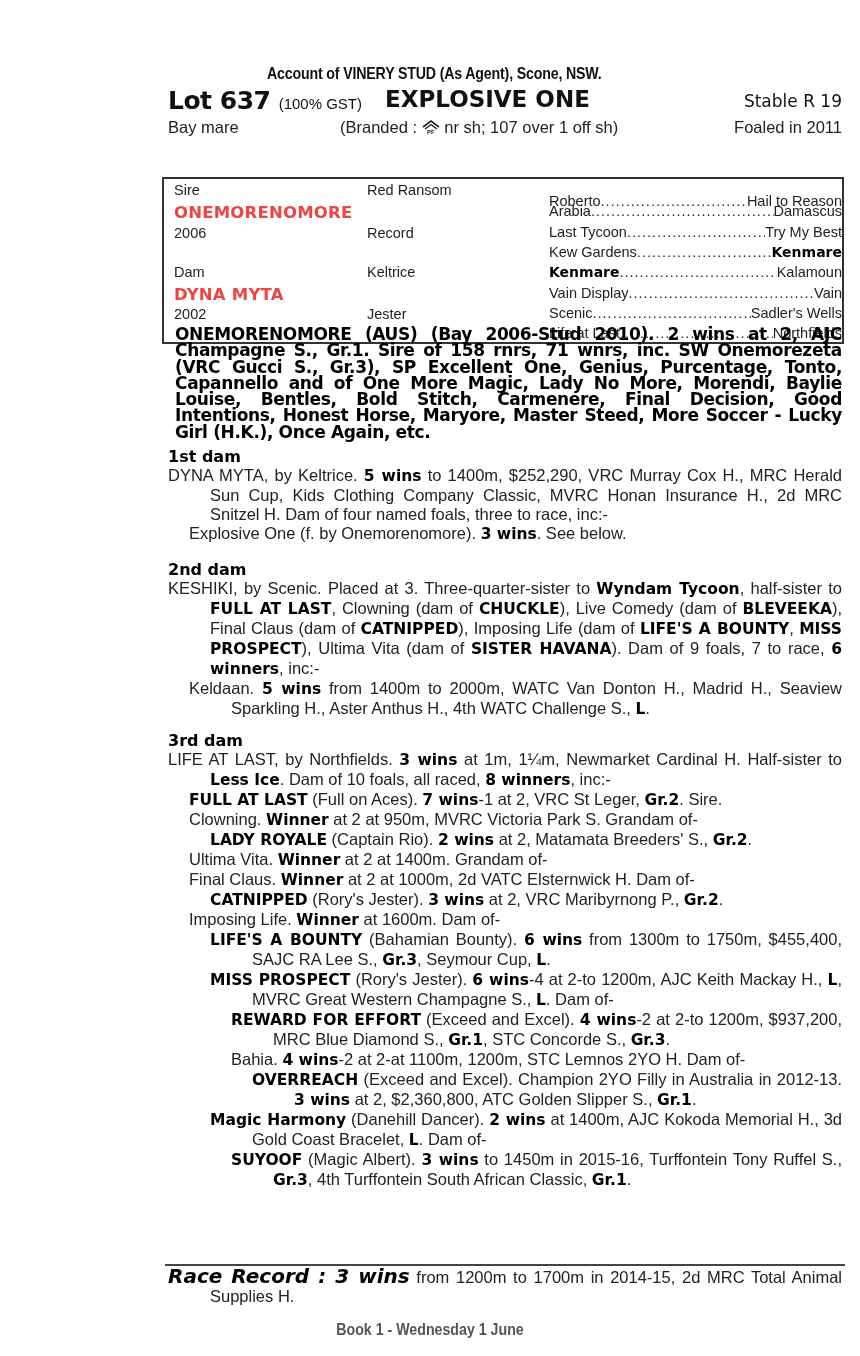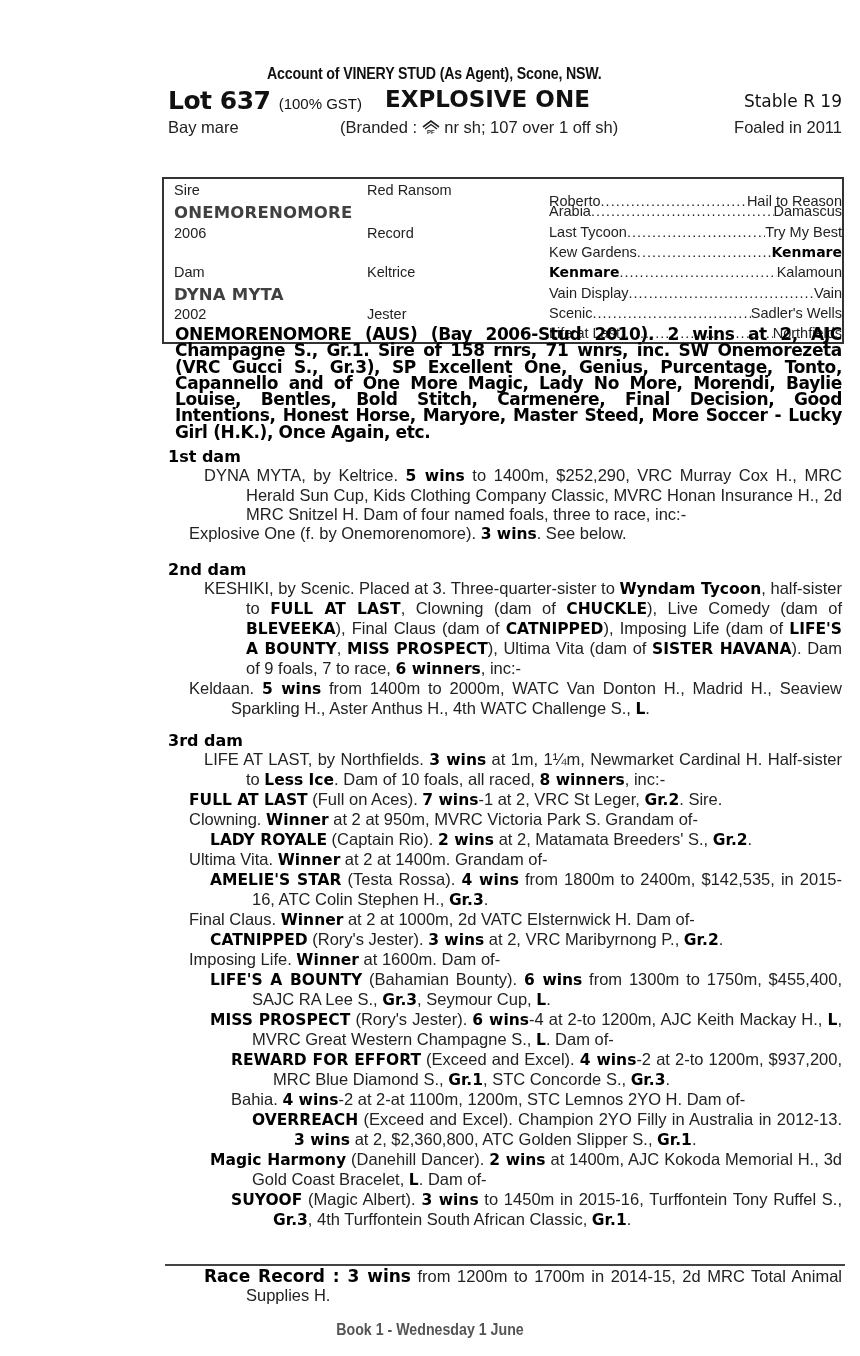--- a/index.html
+++ b/index.html
@@ -10,34 +10,34 @@
   .lotline .gst{font-family:"Liberation Sans",sans-serif;font-weight:normal;font-size:15px;letter-spacing:0;}
   .lotline .name{position:absolute;left:217px;top:0;font-weight:900;font-size:23px;font-family:"DejaVu Sans",sans-serif;letter-spacing:0px;}
   .lotline .stable{position:absolute;right:0;top:5px;font-weight:400;font-size:17px;font-family:"DejaVu Sans",sans-serif;}
   .subline{position:absolute;top:118px;left:168px;width:674px;height:20px;font-size:16.5px;color:#222;}
   .subline .sex{position:absolute;left:0;top:0;}
   .subline .brand{position:absolute;left:172px;top:0;}
   .subline .foaled{position:absolute;right:0;top:0;}
   .brandicon{display:inline-block;width:18px;height:14px;vertical-align:-1px;}
   .pedbox{position:absolute;top:149px;left:162px;width:682px;height:167px;border:2px solid #333;box-sizing:border-box;margin-top:28px;}
   .pedbox .cell{position:absolute;font-size:14.5px;color:#222;white-space:nowrap;}
-  .pedbox .big{font-weight:900;font-size:16.5px;font-family:"DejaVu Sans",sans-serif;color:#404040;letter-spacing:0.2px;}
+  .pedbox .big{font-weight:900;font-size:16.5px;font-family:"DejaVu Sans",sans-serif;color:#ef4444;letter-spacing:0.2px;}
   .pedrow{position:absolute;left:385px;width:293px;display:flex;font-size:14.5px;color:#222;white-space:nowrap;}
   .pedrow .l{flex:0 0 auto;}
   .pedrow .dots{flex:1 1 auto;overflow:hidden;letter-spacing:1px;}
   .pedrow .dots::before{content:"................................................................................................";}
   .pedrow .r{flex:0 0 auto;}
   .b{font-weight:900;font-family:"DejaVu Sans",sans-serif;color:#000;}
   .pedrow .b{font-size:14px;}
   .sirepara{position:absolute;top:326px;left:175px;width:667px;font-weight:900;font-family:"DejaVu Sans",sans-serif;font-size:17px;line-height:16.3px;text-align:justify;letter-spacing:-0.35px;color:#000;}
   .sect{position:absolute;left:168px;width:674px;}
   .sect h2{margin:0;font-weight:700;font-family:"DejaVu Sans",sans-serif;font-size:16px;line-height:19px;color:#000;}
   .para{font-size:16.5px;line-height:19px;color:#222;text-align:justify;}
   .para .b{font-size:15.5px;}
-  .ind0{padding-left:42px;text-indent:-42px;margin-left:36px;}
+  .ind0{padding-left:42px;text-indent:-42px;}
   .ind1{padding-left:63px;text-indent:-42px;}
   .ind2{padding-left:84px;text-indent:-42px;}
   .ind3{padding-left:105px;text-indent:-42px;}
   .ind4{padding-left:126px;text-indent:-42px;}
   .hr{position:absolute;top:1264px;left:165px;width:680px;height:2px;background:#444;}
   .race{position:absolute;top:1267px;left:168px;width:674px;}
   .footer{position:absolute;top:1320px;left:0;width:1000px;text-align:center;font-weight:bold;font-size:16.5px;color:#555;transform:scaleX(0.86);transform-origin:left top;}
 </style>
 </head>
 <body>
@@ -131,32 +131,31 @@
   <div class="para ind1"><span>Keldaan. </span><span class="b">5 wins</span><span> from 1400m to 2000m, WATC Van Donton H., Madrid H., Seaview Sparkling H., Aster Anthus H., 4th WATC Challenge S., </span><span class="b">L</span><span>.</span></div>
 </div>
 
 <div class="sect" style="top:731px;">
   <h2>3rd dam</h2>
   <div class="para ind0"><span>LIFE AT LAST, by Northfields. </span><span class="b">3 wins</span><span> at 1m, 1¼m, Newmarket Cardinal H. Half-sister to </span><span class="b">Less Ice</span><span>. Dam of 10 foals, all raced, </span><span class="b">8 winners</span><span>, inc:-</span></div>
   <div class="para ind1"><span class="b">FULL AT LAST</span><span> (Full on Aces). </span><span class="b">7 wins</span><span>-1 at 2, VRC St Leger, </span><span class="b">Gr.2</span><span>. Sire.</span></div>
   <div class="para ind1"><span>Clowning. </span><span class="b">Winner</span><span> at 2 at 950m, MVRC Victoria Park S. Grandam of-</span></div>
   <div class="para ind2"><span class="b">LADY ROYALE</span><span> (Captain Rio). </span><span class="b">2 wins</span><span> at 2, Matamata Breeders' S., </span><span class="b">Gr.2</span><span>.</span></div>
   <div class="para ind1"><span>Ultima Vita. </span><span class="b">Winner</span><span> at 2 at 1400m. Grandam of-</span></div>
-  <div class="para ind2"><span class="b">AMELIE'S STAR</span><span> (Testa Rossa). </span><span class="b">4 wins</span><span> from 1800m to 2400m, $142,535, in 2015-16, ATC Colin Stephen H., </span><span class="b">Gr.3</span><span>.</span></div>
   <div class="para ind1"><span>Final Claus. </span><span class="b">Winner</span><span> at 2 at 1000m, 2d VATC Elsternwick H. Dam of-</span></div>
   <div class="para ind2"><span class="b">CATNIPPED</span><span> (Rory's Jester). </span><span class="b">3 wins</span><span> at 2, VRC Maribyrnong P., </span><span class="b">Gr.2</span><span>.</span></div>
   <div class="para ind1"><span>Imposing Life. </span><span class="b">Winner</span><span> at 1600m. Dam of-</span></div>
   <div class="para ind2"><span class="b">LIFE'S A BOUNTY</span><span> (Bahamian Bounty). </span><span class="b">6 wins</span><span> from 1300m to 1750m, $455,400, SAJC RA Lee S., </span><span class="b">Gr.3</span><span>, Seymour Cup, </span><span class="b">L</span><span>.</span></div>
   <div class="para ind2"><span class="b">MISS PROSPECT</span><span> (Rory's Jester). </span><span class="b">6 wins</span><span>-4 at 2-to 1200m, AJC Keith Mackay H., </span><span class="b">L</span><span>, MVRC Great Western Champagne S., </span><span class="b">L</span><span>. Dam of-</span></div>
   <div class="para ind3"><span class="b">REWARD FOR EFFORT</span><span> (Exceed and Excel). </span><span class="b">4 wins</span><span>-2 at 2-to 1200m, $937,200, MRC Blue Diamond S., </span><span class="b">Gr.1</span><span>, STC Concorde S., </span><span class="b">Gr.3</span><span>.</span></div>
   <div class="para ind3"><span>Bahia. </span><span class="b">4 wins</span><span>-2 at 2-at 1100m, 1200m, STC Lemnos 2YO H. Dam of-</span></div>
   <div class="para ind4"><span class="b">OVERREACH</span><span> (Exceed and Excel). Champion 2YO Filly in Australia in 2012-13. </span><span class="b">3 wins</span><span> at 2, $2,360,800, ATC Golden Slipper S., </span><span class="b">Gr.1</span><span>.</span></div>
   <div class="para ind2"><span class="b">Magic Harmony</span><span> (Danehill Dancer). </span><span class="b">2 wins</span><span> at 1400m, AJC Kokoda Memorial H., 3d Gold Coast Bracelet, </span><span class="b">L</span><span>. Dam of-</span></div>
   <div class="para ind3"><span class="b">SUYOOF</span><span> (Magic Albert). </span><span class="b">3 wins</span><span> to 1450m in 2015-16, Turffontein Tony Ruffel S., </span><span class="b">Gr.3</span><span>, 4th Turffontein South African Classic, </span><span class="b">Gr.1</span><span>.</span></div>
 </div>
 
 <div class="hr"></div>
 
 <div class="race">
-  <div class="para ind0"><span class="b" style="font-size:17px;">Race Record : 3 wins</span><span> from 1200m to 1700m in 2014-15, 2d MRC Total Animal Supplies H.</span></div>
+  <div class="para ind0"><span class="b" style="font-size:20px;font-style:italic;">Race Record : 3 wins</span><span> from 1200m to 1700m in 2014-15, 2d MRC Total Animal Supplies H.</span></div>
 </div>
 
 <div class="footer">Book 1 - Wednesday 1 June</div>
 
 </body></html>

